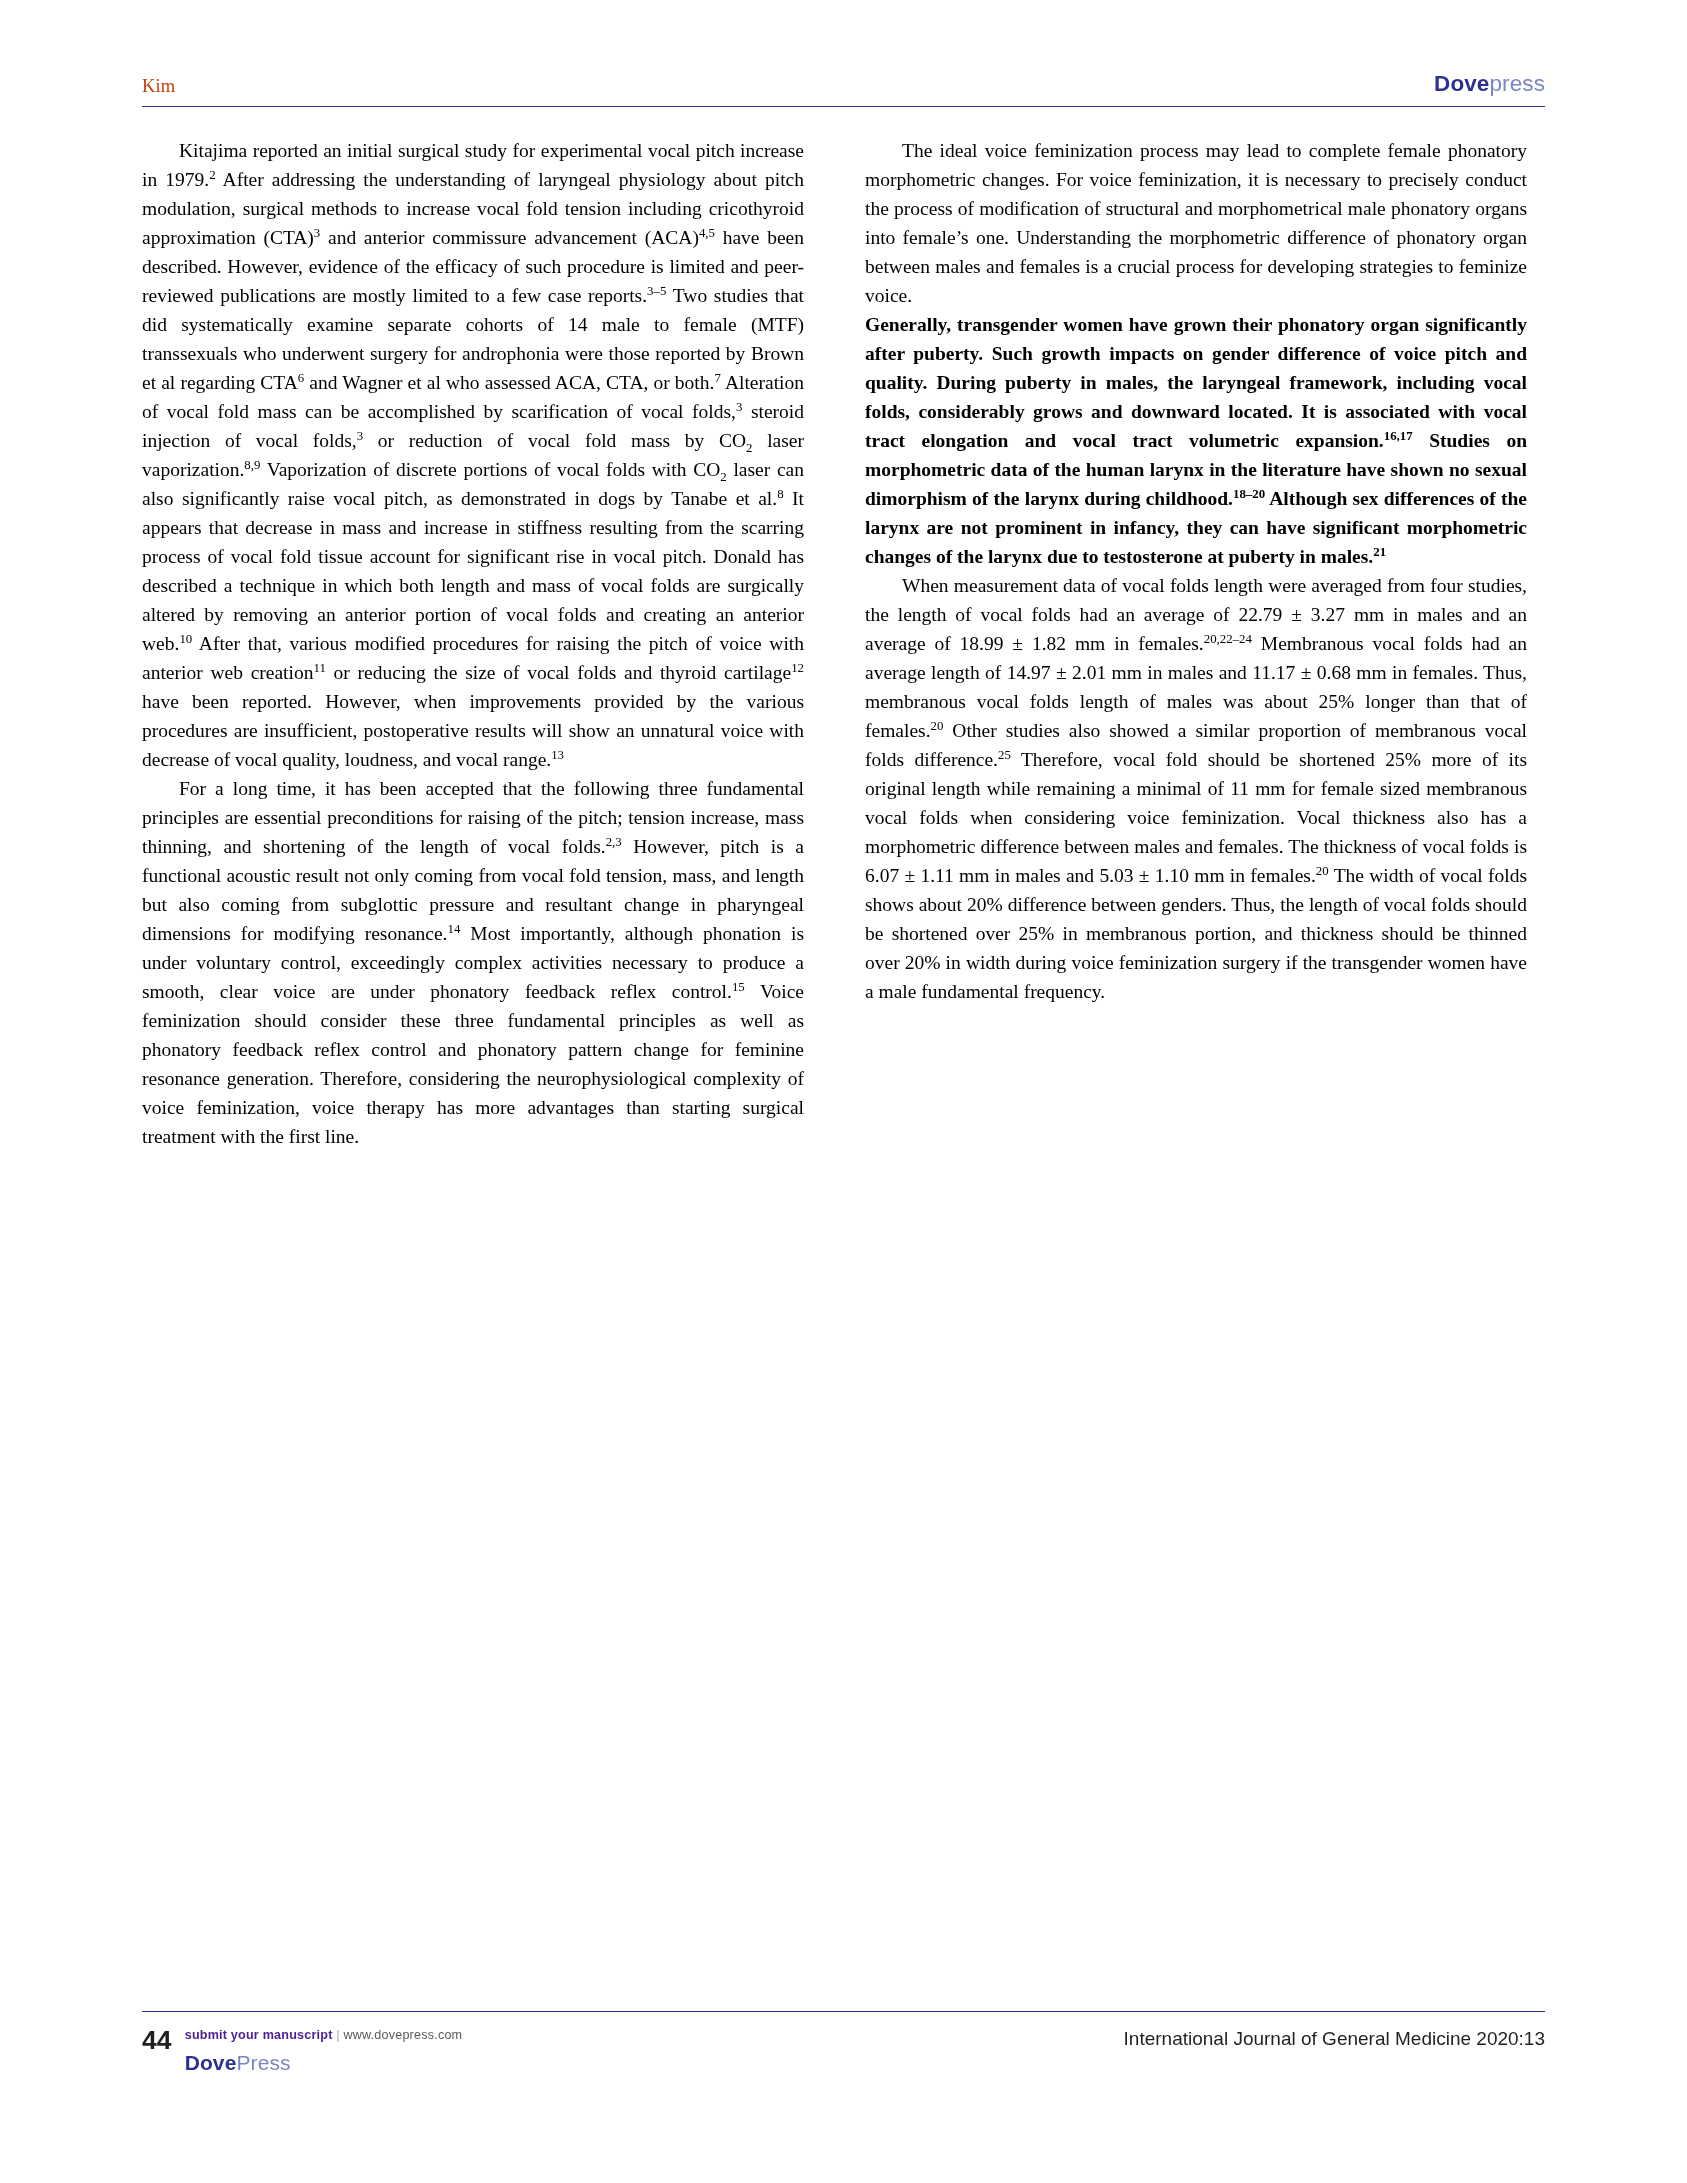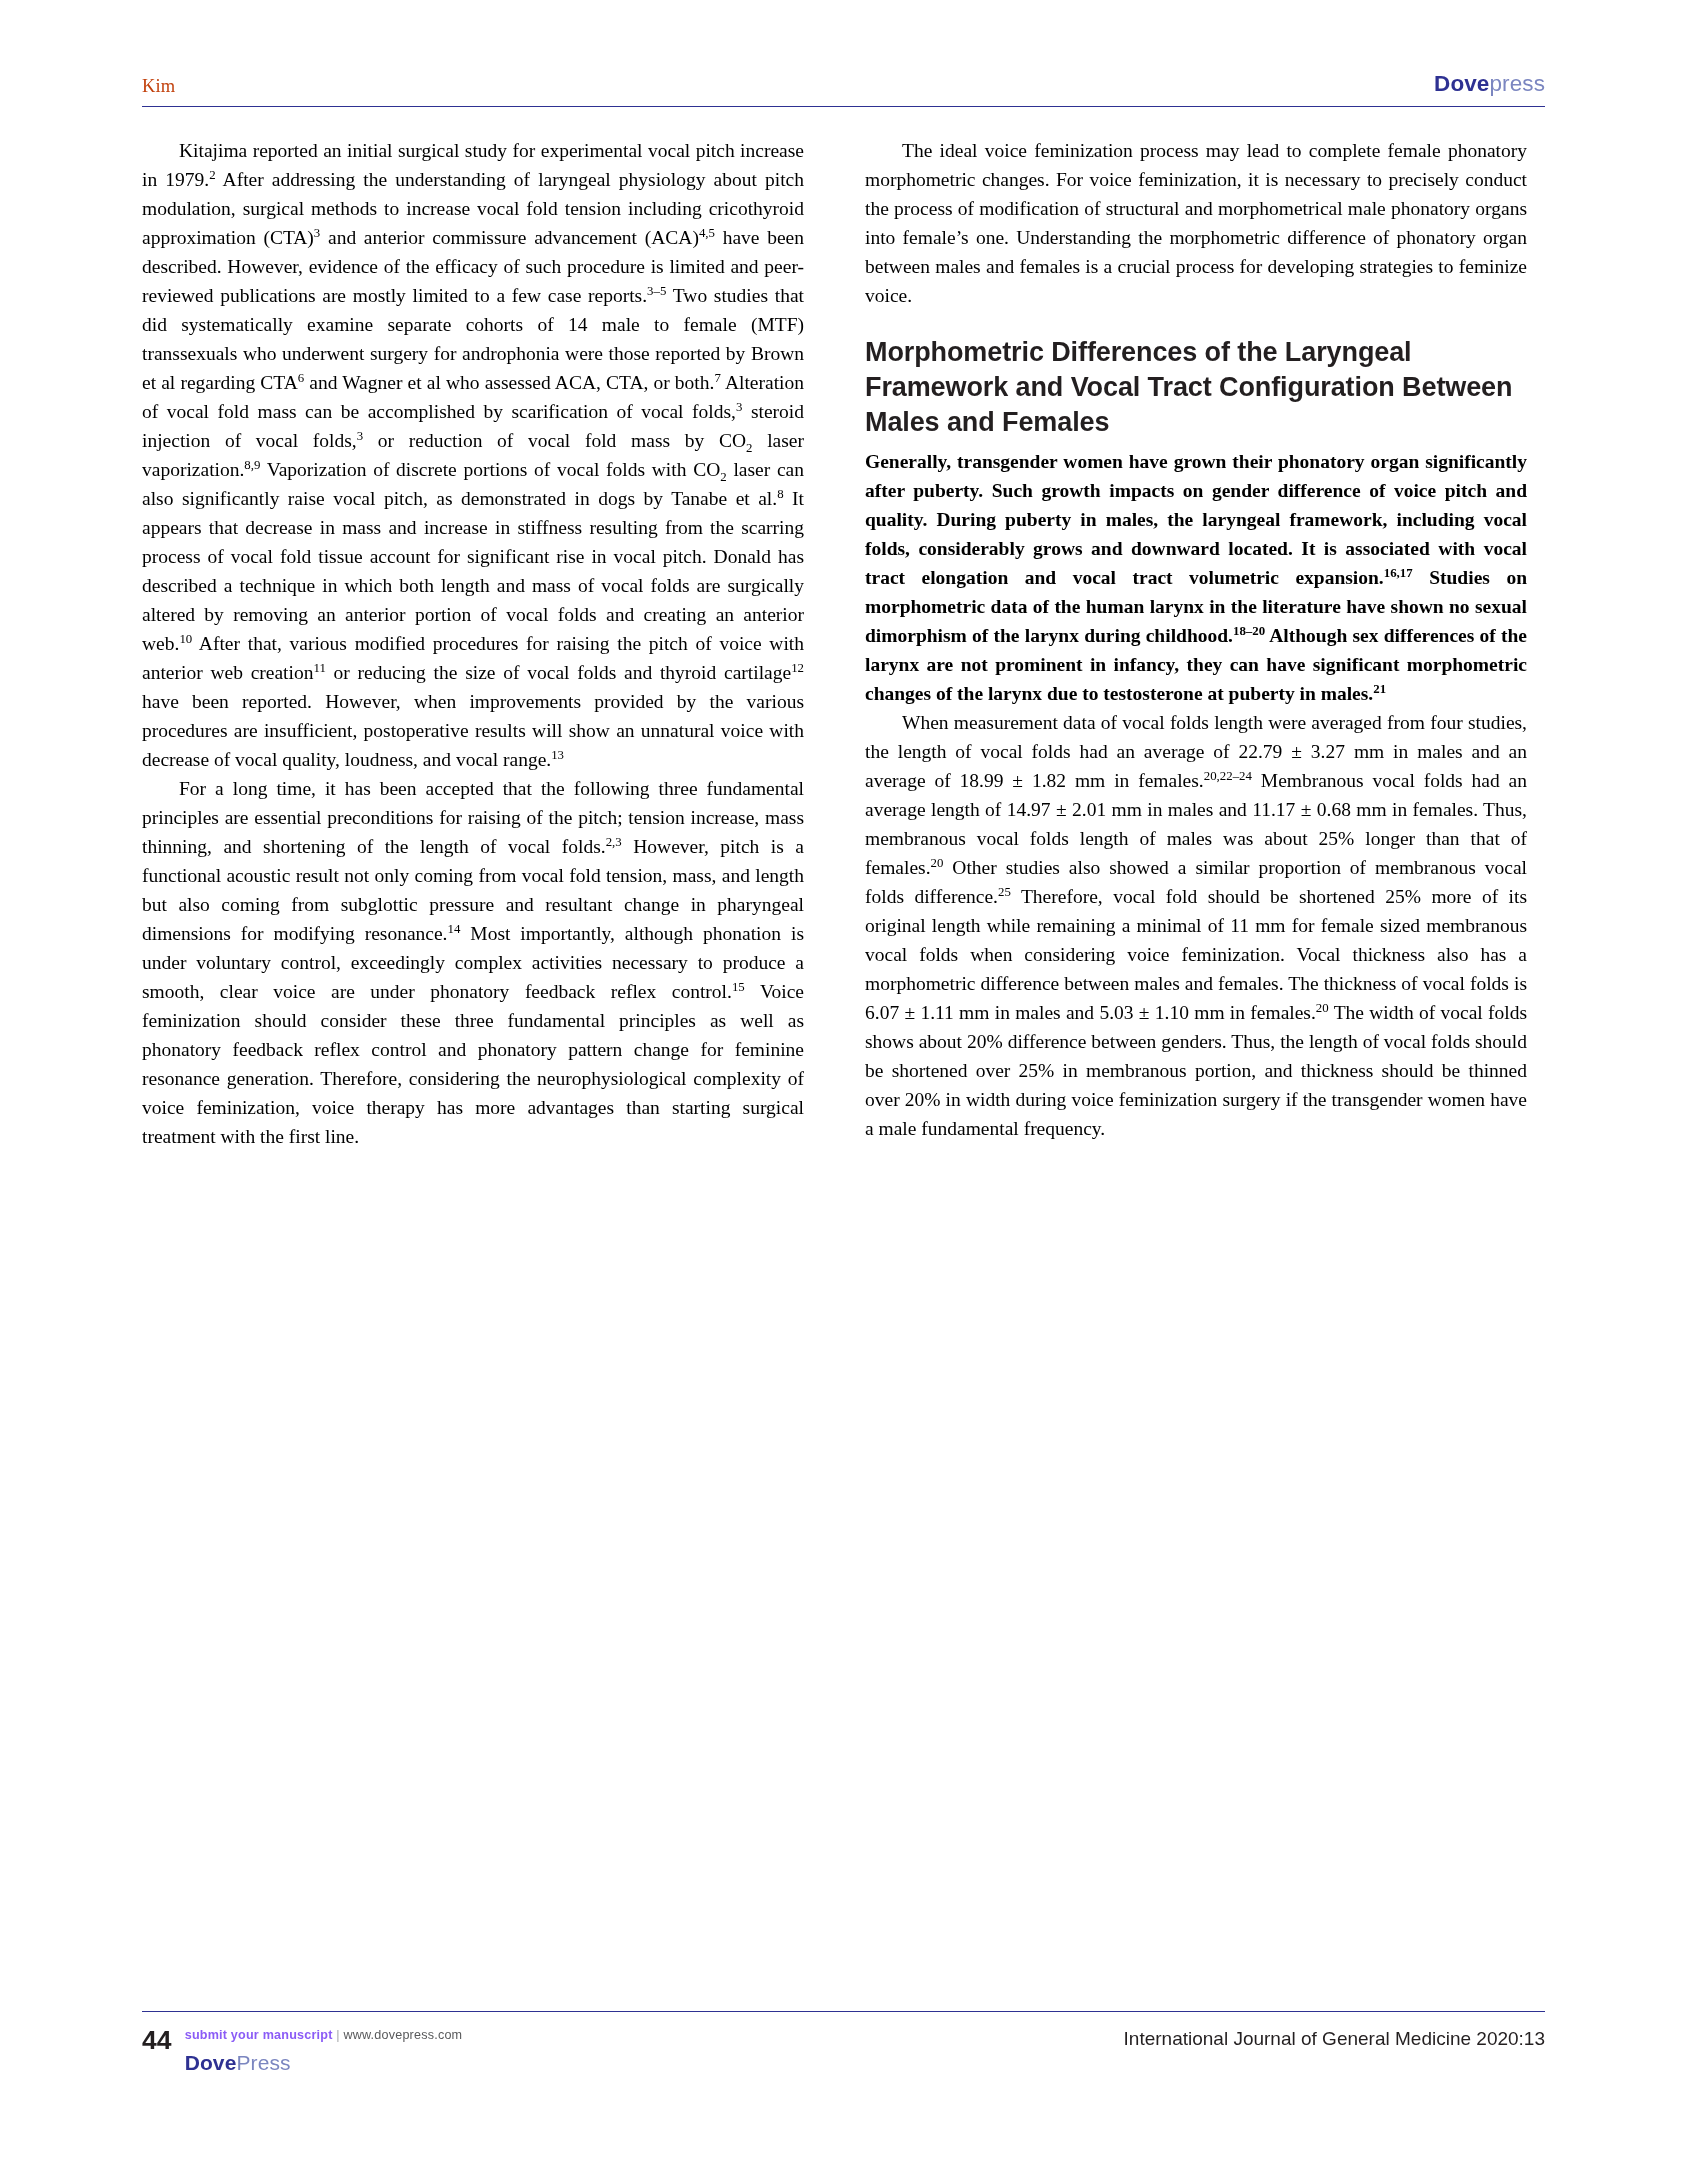--- a/index.html
+++ b/index.html
@@ -120,21 +120,21 @@
     display: flex;
     flex-direction: column;
     padding-top: 5.3px;
   }
   .submit-line {
     font-family: "Liberation Sans", sans-serif;
     font-size: 12.6px;
     color: #58595b;
     letter-spacing: 0.2px;
   }
-  .submit-line .bold { font-weight: bold; color: #8b5cf6; }
+  .submit-line .bold { font-weight: bold; color: #4c1d95; }
   .submit-line .sep { color: #a7a9ac; }
   .dovepress-logo {
     font-family: "Liberation Sans", sans-serif;
     font-size: 21px;
     margin-top: 9.3px;
     letter-spacing: 0.1px;
   }
   .dovepress-logo .d1 { color: #2e3192; font-weight: bold; }
   .dovepress-logo .d2 { color: #7b86c0; }
   .footer-right {
@@ -156,21 +156,20 @@
     </div>
   </div>
 
   <div class="col col-left">
     <p id="lp-0">Kitajima reported an initial surgical study for experimental vocal pitch increase in 1979.<sup>2</sup> After addressing the understanding of laryngeal physiology about pitch modulation, surgical methods to increase vocal fold tension including cricothyroid approximation (CTA)<sup>3</sup> and anterior commissure advancement (ACA)<sup>4,5</sup> have been described. However, evidence of the efficacy of such procedure is limited and peer-reviewed publications are mostly limited to a few case reports.<sup>3–5</sup> Two studies that did systematically examine separate cohorts of 14 male to female (MTF) transsexuals who underwent surgery for androphonia were those reported by Brown et al regarding CTA<sup>6</sup> and Wagner et al who assessed ACA, CTA, or both.<sup>7</sup> Alteration of vocal fold mass can be accomplished by scarification of vocal folds,<sup>3</sup> steroid injection of vocal folds,<sup>3</sup> or reduction of vocal fold mass by CO<sub>2</sub> laser vaporization.<sup>8,9</sup> Vaporization of discrete portions of vocal folds with CO<sub>2</sub> laser can also significantly raise vocal pitch, as demonstrated in dogs by Tanabe et al.<sup>8</sup> It appears that decrease in mass and increase in stiffness resulting from the scarring process of vocal fold tissue account for significant rise in vocal pitch. Donald has described a technique in which both length and mass of vocal folds are surgically altered by removing an anterior portion of vocal folds and creating an anterior web.<sup>10</sup> After that, various modified procedures for raising the pitch of voice with anterior web creation<sup>11</sup> or reducing the size of vocal folds and thyroid cartilage<sup>12</sup> have been reported. However, when improvements provided by the various procedures are insufficient, postoperative results will show an unnatural voice with decrease of vocal quality, loudness, and vocal range.<sup>13</sup></p>
     <p id="lp-1">For a long time, it has been accepted that the following three fundamental principles are essential preconditions for raising of the pitch; tension increase, mass thinning, and shortening of the length of vocal folds.<sup>2,3</sup> However, pitch is a functional acoustic result not only coming from vocal fold tension, mass, and length but also coming from subglottic pressure and resultant change in pharyngeal dimensions for modifying resonance.<sup>14</sup> Most importantly, although phonation is under voluntary control, exceedingly complex activities necessary to produce a smooth, clear voice are under phonatory feedback reflex control.<sup>15</sup> Voice feminization should consider these three fundamental principles as well as phonatory feedback reflex control and phonatory pattern change for feminine resonance generation. Therefore, considering the neurophysiological complexity of voice feminization, voice therapy has more advantages than starting surgical treatment with the first line.</p>
   </div>
 
   <div class="col col-right">
     <p id="rp-intro">The ideal voice feminization process may lead to complete female phonatory morphometric changes. For voice feminization, it is necessary to precisely conduct the process of modification of structural and morphometrical male phonatory organs into female’s one. Understanding the morphometric difference of phonatory organ between males and females is a crucial process for developing strategies to feminize voice.</p>
-    <h2 class="section-title">Morphometric Differences of the Laryngeal Framework and Vocal Tract Configuration Between Males and Females</h2>
     <p class="noindent" id="rp-0">Generally, transgender women have grown their phonatory organ significantly after puberty. Such growth impacts on gender difference of voice pitch and quality. During puberty in males, the laryngeal framework, including vocal folds, considerably grows and downward located. It is associated with vocal tract elongation and vocal tract volumetric expansion.<sup>16,17</sup> Studies on morphometric data of the human larynx in the literature have shown no sexual dimorphism of the larynx during childhood.<sup>18–20</sup> Although sex differences of the larynx are not prominent in infancy, they can have significant morphometric changes of the larynx due to testosterone at puberty in males.<sup>21</sup></p>
     <p id="rp-1">When measurement data of vocal folds length were averaged from four studies, the length of vocal folds had an average of 22.79 ± 3.27 mm in males and an average of 18.99 ± 1.82 mm in females.<sup>20,22–24</sup> Membranous vocal folds had an average length of 14.97 ± 2.01 mm in males and 11.17 ± 0.68 mm in females. Thus, membranous vocal folds length of males was about 25% longer than that of females.<sup>20</sup> Other studies also showed a similar proportion of membranous vocal folds difference.<sup>25</sup> Therefore, vocal fold should be shortened 25% more of its original length while remaining a minimal of 11 mm for female sized membranous vocal folds when considering voice feminization. Vocal thickness also has a morphometric difference between males and females. The thickness of vocal folds is 6.07 ± 1.11 mm in males and 5.03 ± 1.10 mm in females.<sup>20</sup> The width of vocal folds shows about 20% difference between genders. Thus, the length of vocal folds should be shortened over 25% in membranous portion, and thickness should be thinned over 20% in width during voice feminization surgery if the transgender women have a male fundamental frequency.</p>
   </div>
 
   <div class="footer">
     <div class="footer-left">
       <div class="page-number">44</div>
       <div class="submit-block">
         <div class="submit-line">
           <span class="bold">submit your manuscript</span>

